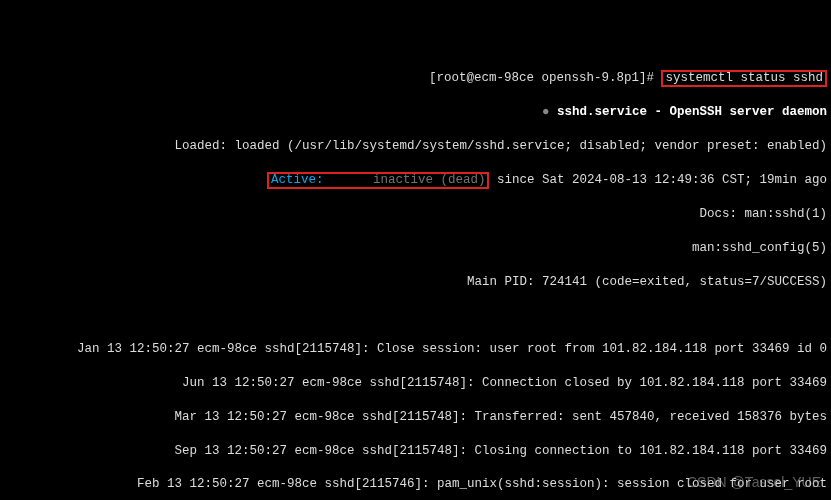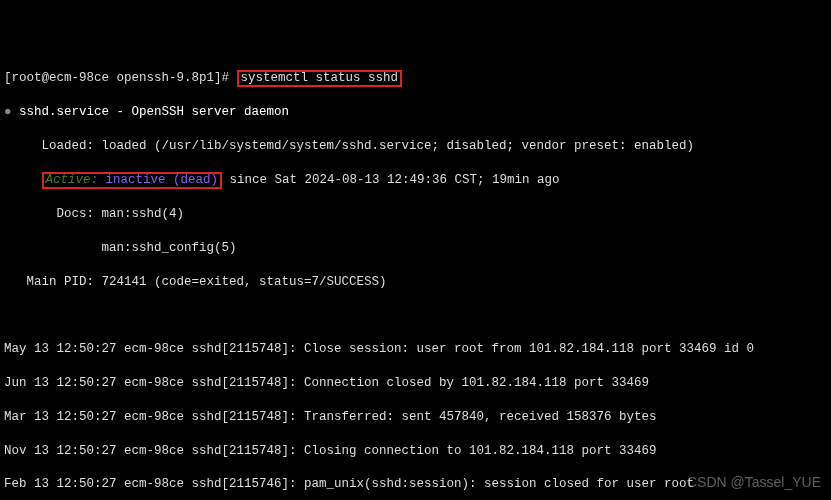--- a/index.html
+++ b/index.html
@@ -9,55 +9,55 @@
     font-family: "Consolas", "Courier New", monospace;
     font-size: 12.5px;
     line-height: 1.35;
     padding: 2px 4px;
     width: 831px;
     height: 500px;
     overflow: hidden;
     position: relative;
     white-space: pre;
   }
-  .ln { white-space: pre; }
+  .ln { white-space: pre; text-align: right; }
   .prompt { color: #ddd; }
   .hl-red { border: 2px solid #d22; padding: 0 2px; display: inline-block; line-height: 1.1; }
   .bullet-grey { color: #888; }
-  .svc { color: #fff; font-weight: normal; }
-  .key { color: #4d7c0f; font-style: italic; }
-  .inactive { color: #8b5cf6; }
+  .svc { color: #fff; font-weight: bold; }
+  .key { color: #0ea5e9; }
+  .inactive { color: #737373; margin-left: 42px; }
   .watermark {
     position: absolute;
     right: 10px;
     bottom: 8px;
     color: #aaa;
     opacity: 0.55;
     font-size: 14px;
     font-family: Liberation Sans, sans-serif;
     margin-left: 38px;
   }
 </style>
 </head>
 <body>
 
 
 
 <div class="ln"><span class="prompt">[root@ecm-98ce openssh-9.8p1]# </span><span class="hl-red"><span>systemctl status sshd</span></span></div>
 <div class="ln"><span class="bullet-grey">● </span><span class="svc">sshd.service - OpenSSH server daemon</span></div>
 <div class="ln">     Loaded: loaded (/usr/lib/systemd/system/sshd.service; disabled; vendor preset: enabled)</div>
 <div class="ln"><span>     </span><span class="hl-red"><span class="key">Active: </span><span class="inactive">inactive (dead)</span></span><span> since Sat 2024-08-13 12:49:36 CST; 19min ago</span></div>
-<div class="ln">       Docs: man:sshd(4)</div>
+<div class="ln">       Docs: man:sshd(1)</div>
 <div class="ln">             man:sshd_config(5)</div>
 <div class="ln">   Main PID: 724141 (code=exited, status=7/SUCCESS)</div>
 <div class="ln"> </div>
-<div class="ln">May 13 12:50:27 ecm-98ce sshd[2115748]: Close session: user root from 101.82.184.118 port 33469 id 0</div>
+<div class="ln">Jan 13 12:50:27 ecm-98ce sshd[2115748]: Close session: user root from 101.82.184.118 port 33469 id 0</div>
 <div class="ln">Jun 13 12:50:27 ecm-98ce sshd[2115748]: Connection closed by 101.82.184.118 port 33469</div>
 <div class="ln">Mar 13 12:50:27 ecm-98ce sshd[2115748]: Transferred: sent 457840, received 158376 bytes</div>
-<div class="ln">Nov 13 12:50:27 ecm-98ce sshd[2115748]: Closing connection to 101.82.184.118 port 33469</div>
+<div class="ln">Sep 13 12:50:27 ecm-98ce sshd[2115748]: Closing connection to 101.82.184.118 port 33469</div>
 <div class="ln">Feb 13 12:50:27 ecm-98ce sshd[2115746]: pam_unix(sshd:session): session closed for user root</div>
 
 
 
 
 
 
 
 
 

